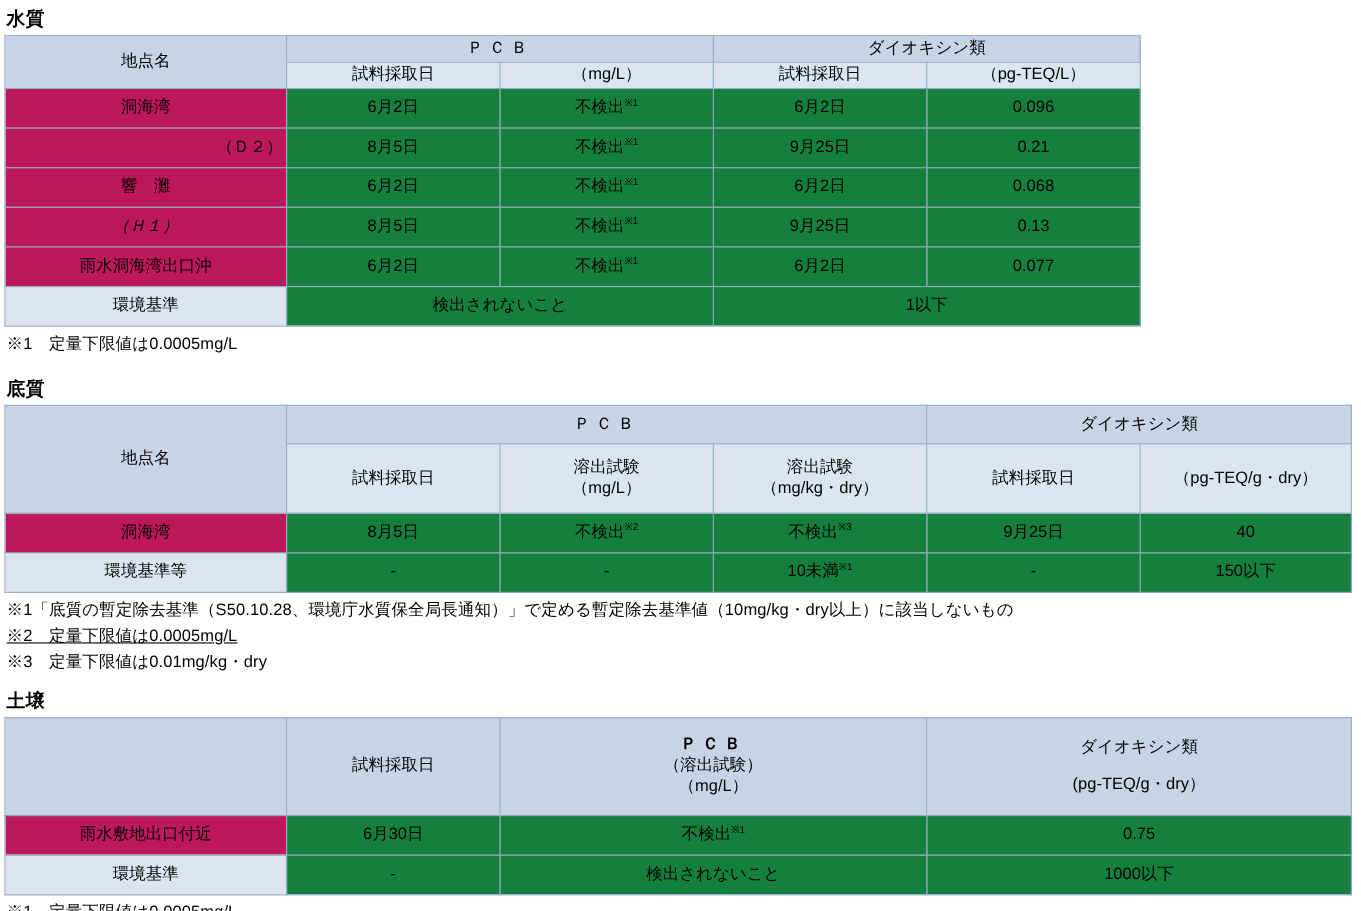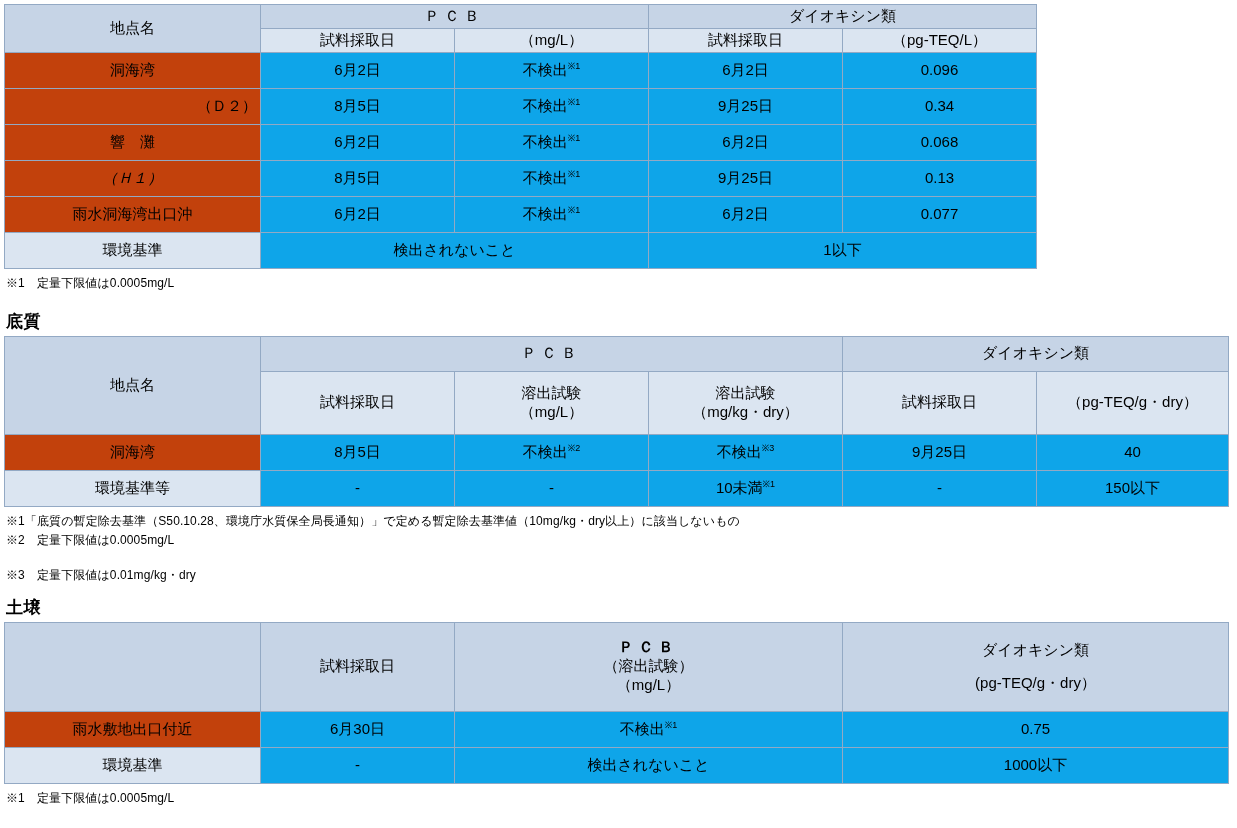--- a/index.html
+++ b/index.html
@@ -41,56 +41,57 @@
   }
   .hdr {
     background: #c6d4e6;
     font-weight: bold;
   }
   .hdr-light {
     background: #dbe5f1;
     font-weight: bold;
   }
   .rowlabel {
-    background: #c2410c;
+    background: #be185d;
     font-weight: bold;
   }
   .std-label {
     background: #dbe5f1;
     font-weight: bold;
   }
   .cell {
-    background: #0ea5e9;
+    background: #15803d;
   }
   sup {
     font-size: 9px;
     vertical-align: super;
     line-height: 0;
   }
   .note {
-    font-size: 12px;
+    font-size: 15px;
     margin: 5px 0 0 2px;
     line-height: 1.5;
     letter-spacing: 0.1px;
   }
   .spacer-16 { height: 16px; }
   .spacer-10 { height: 10px; }
   .pcb-title {
     letter-spacing: 5px;
     font-weight: bold;
   }
   .two-line {
     line-height: 1.3;
   }
 </style>
 </head>
 <body>
 
 <div class="page">
 
+  <div class="section-title">水質</div>
 
   <table class="grid" style="width:1032px;">
     <colgroup>
       <col style="width:256px">
       <col style="width:194px">
       <col style="width:194px">
       <col style="width:194px">
       <col style="width:194px">
     </colgroup>
     <tbody>
@@ -119,21 +120,21 @@
       </tr>
       <tr>
         <td class="rowlabel" style="height:31px;text-align:right;">
           <span>（Ｄ２）</span>
         </td>
         <td class="cell">8月5日</td>
         <td class="cell">
           <span>不検出</span><sup>※1</sup>
         </td>
         <td class="cell">9月25日</td>
-        <td class="cell">0.34</td>
+        <td class="cell">0.21</td>
       </tr>
 
       <tr>
         <td class="rowlabel" style="height:31px;">
           <span>響　灘</span>
         </td>
         <td class="cell">6月2日</td>
         <td class="cell">
           <span>不検出</span><sup>※1</sup>
         </td>
@@ -225,22 +226,22 @@
         <td class="cell">
           <span>10未満</span><sup>※1</sup>
         </td>
         <td class="cell">-</td>
         <td class="cell">150以下</td>
       </tr>
     </tbody>
   </table>
 
   <div class="note">※1「底質の暫定除去基準（S50.10.28、環境庁水質保全局長通知）」で定める暫定除去基準値（10mg/kg・dry以上）に該当しないもの</div>
-  <div class="note" style="margin-top:1px;">※2　定量下限値は0.0005mg/L</div>
-  <div class="note" style="margin-top:17px;">※3　定量下限値は0.01mg/kg・dry</div>
+  <div class="note" style="margin-top:1px;text-decoration:underline;">※2　定量下限値は0.0005mg/L</div>
+  <div class="note" style="margin-top:1px;">※3　定量下限値は0.01mg/kg・dry</div>
 
   <div class="spacer-10"></div>
 
   <div class="section-title">土壌</div>
 
   <table class="grid" style="width:1224px;">
     <colgroup>
       <col style="width:256px">
       <col style="width:194px">
       <col style="width:388px">

